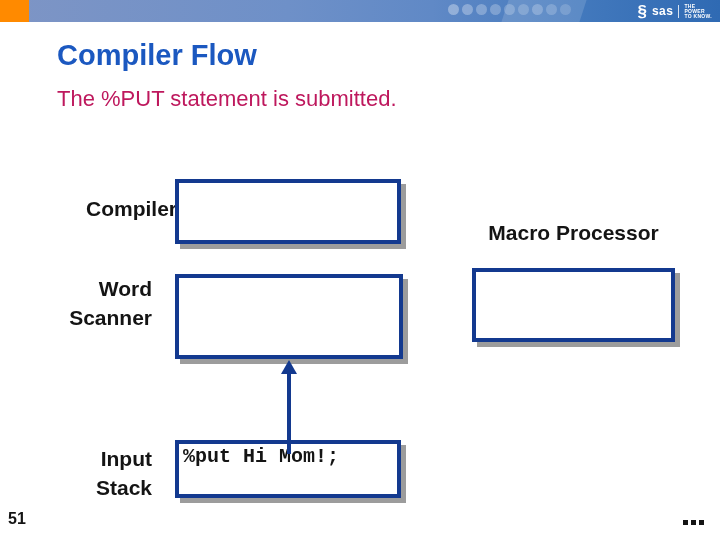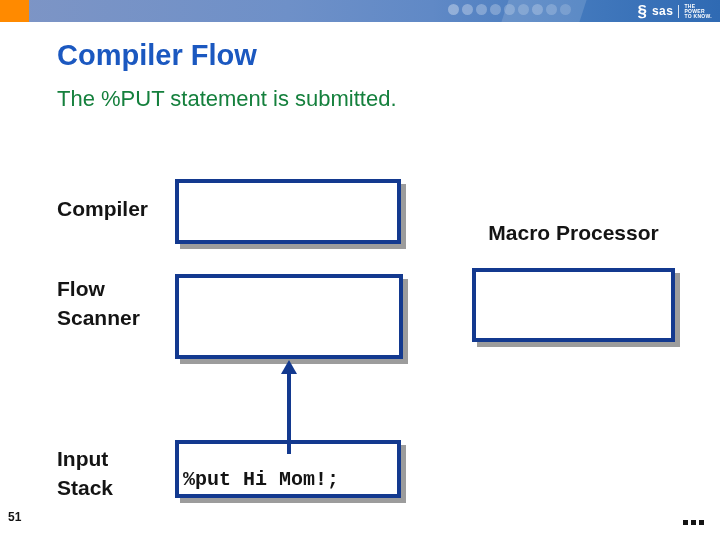--- a/index.html
+++ b/index.html
@@ -15,41 +15,41 @@
     background:rgba(255,255,255,0.14);transform:skewX(-18deg);}
   .dot{position:absolute;top:4px;width:11px;height:11px;border-radius:50%;background:#fff;}
   #logo{position:absolute;right:8px;top:0;height:22px;display:flex;align-items:center;gap:5px;color:#fff;}
   #logo .glyph{font-size:17px;font-weight:bold;line-height:17px;}
   #logo .brand{font-size:12px;font-weight:bold;letter-spacing:0.5px;line-height:17px;}
   #logo .divider{width:1px;height:13px;background:rgba(255,255,255,0.8);}
   #logo .tagline{display:flex;flex-direction:column;justify-content:center;}
   #logo .tagline span{font-size:5px;line-height:5px;font-weight:bold;letter-spacing:0.3px;}
   
   #title{position:absolute;left:57px;top:39px;font-size:29px;font-weight:bold;color:#1b58c0;}
-  #subtitle{position:absolute;left:57px;top:86px;font-size:22px;color:#15803d;}
+  #subtitle{position:absolute;left:57px;top:86px;font-size:22px;color:#be185d;}
   
-  .dlabel{position:absolute;font-size:21px;font-weight:bold;color:#141414;line-height:29px;}
+  .dlabel{position:absolute;font-size:21px;font-weight:bold;color:#141414;line-height:29px;text-align:right;}
   #label-compiler{left:57px;top:194px;width:120px;}
   #label-word-scanner{left:57px;top:274px;width:95px;}
   #label-input-stack{left:57px;top:444px;width:95px;}
   #label-macro-processor{left:472px;top:218px;width:203px;text-align:center;white-space:nowrap;}
   .dbox{position:absolute;background:#ffffff;border:4px solid #13398f;
     box-sizing:border-box;box-shadow:5px 5px 0 #9c9c9c;z-index:1;}
   #box-compiler{left:175px;top:179px;width:226px;height:65px;}
   #box-word-scanner{left:175px;top:274px;width:228px;height:85px;}
   #box-macro-processor{left:472px;top:268px;width:203px;height:74px;}
   #box-input-stack{left:175px;top:440px;width:226px;height:58px;}
-  #code-text{padding:24px 0 0 4px;font-family:"Liberation Mono",monospace;
+  #code-text{padding:1px 0 0 4px;font-family:"Liberation Mono",monospace;
     font-weight:bold;font-size:20px;color:#141414;white-space:pre;}
   #arrow-line{position:absolute;left:287px;top:368px;width:4px;height:86px;background:#13398f;z-index:5;}
   #arrow-head{position:absolute;left:281px;top:360px;width:0;height:0;z-index:5;
     border-left:8px solid transparent;border-right:8px solid transparent;
     border-bottom:14px solid #13398f;}
   
-  #page-number{position:absolute;left:8px;top:510px;font-size:12px;font-weight:bold;color:#141414;}
+  #page-number{position:absolute;left:8px;top:510px;font-size:16px;font-weight:bold;color:#141414;}
   #footer-ellipsis{position:absolute;left:683px;top:520px;display:flex;gap:3px;}
   #footer-ellipsis i{display:block;width:5px;height:5px;background:#141414;}
 </style>
 </head>
 <body>
 
 <div id="slide">
 
   <div id="banner">
     <div id="orange-block"></div>
@@ -72,21 +72,21 @@
         <span>POWER</span>
         <span>TO KNOW.</span>
       </span>
     </div>
   </div>
 
   <div id="title">Compiler Flow</div>
   <div id="subtitle">The %PUT statement is submitted.</div>
 
   <div id="label-compiler" class="dlabel">Compiler</div>
-  <div id="label-word-scanner" class="dlabel">Flow Scanner</div>
+  <div id="label-word-scanner" class="dlabel">Word Scanner</div>
   <div id="label-input-stack" class="dlabel">Input Stack</div>
   <div id="label-macro-processor" class="dlabel">Macro Processor</div>
 
   <div id="box-compiler" class="dbox"></div>
   <div id="box-word-scanner" class="dbox"></div>
   <div id="box-macro-processor" class="dbox"></div>
   <div id="box-input-stack" class="dbox">
     <div id="code-text">%put Hi Mom!;</div>
   </div>
 

